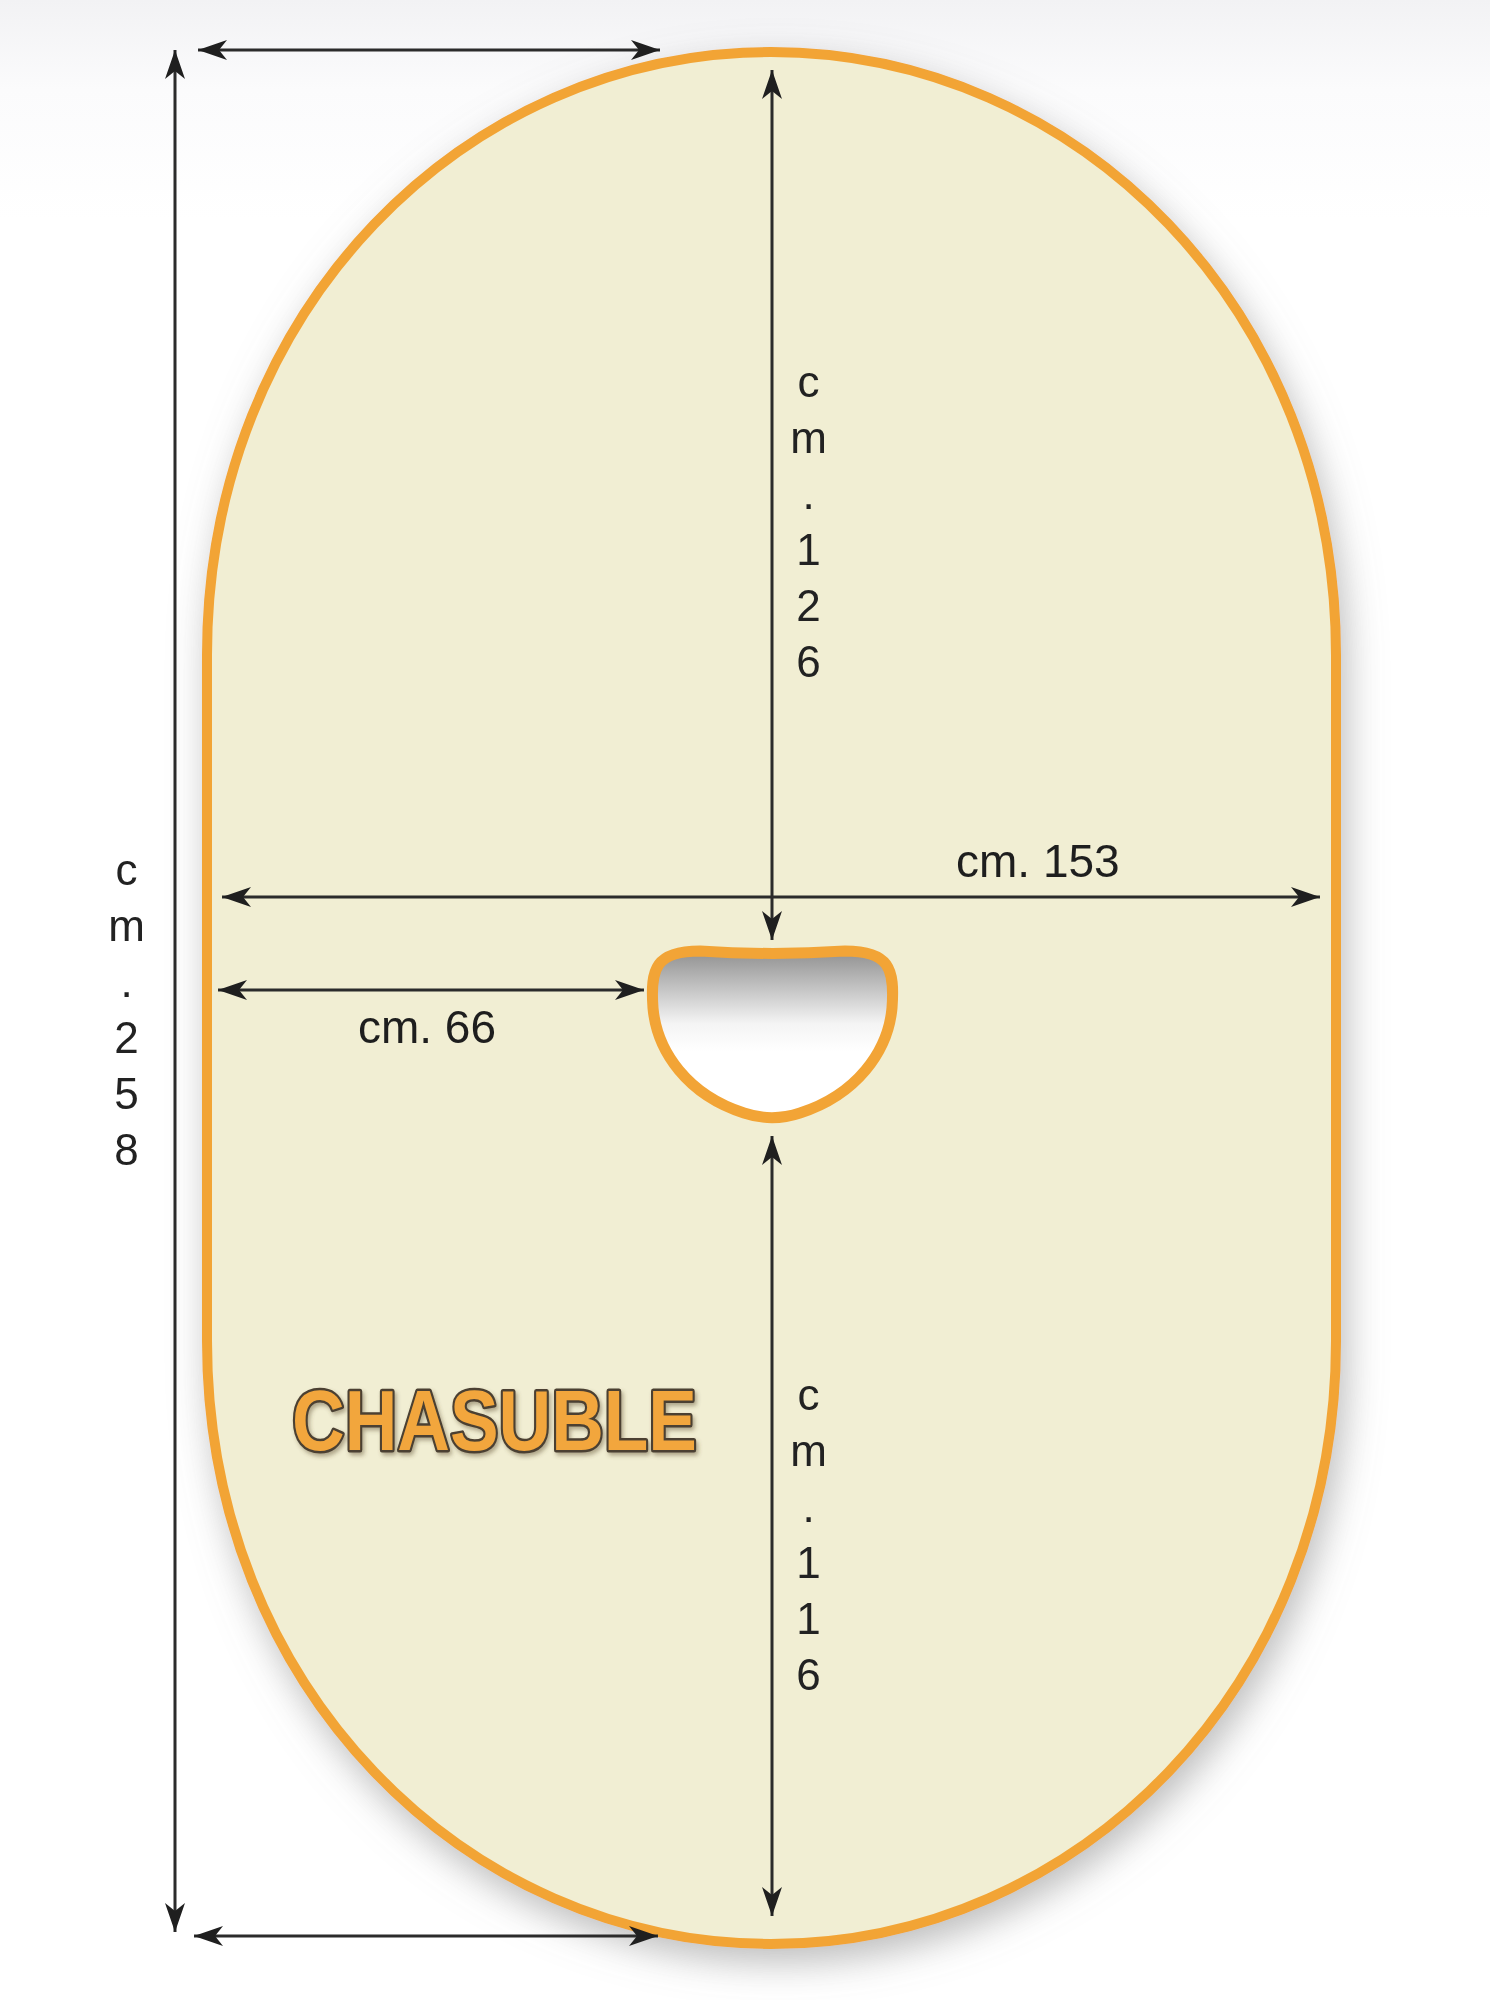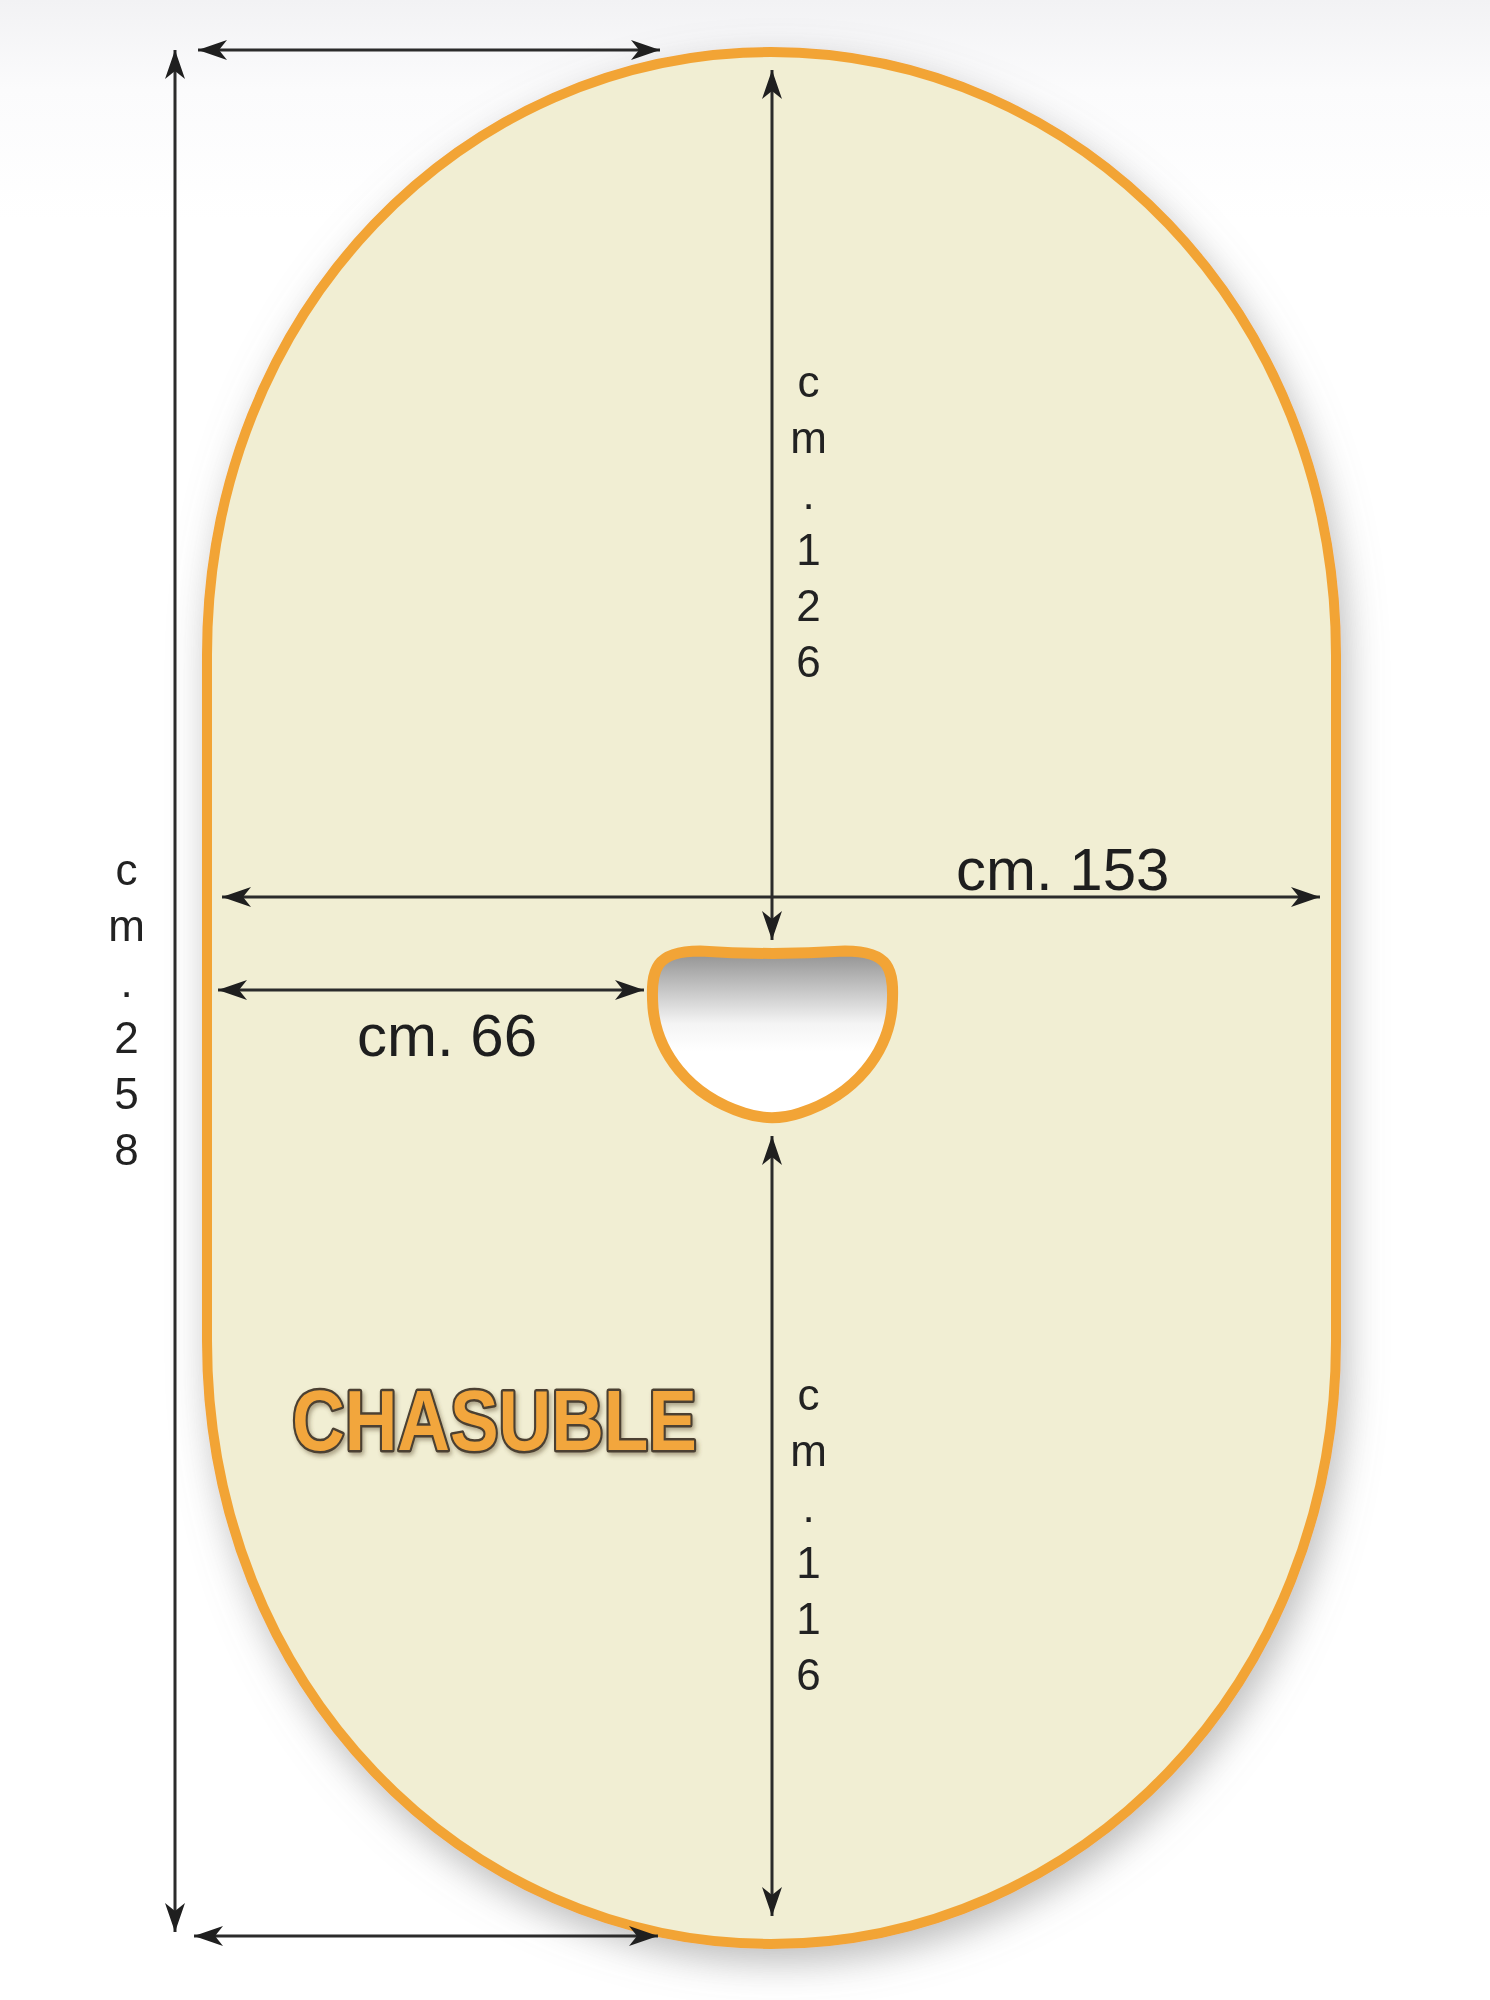--- a/index.html
+++ b/index.html
@@ -11,38 +11,38 @@
   }
   #canvas {
     position: relative;
     width: 1490px; height: 2000px;
   }
   #diagram-svg { position: absolute; left: 0; top: 0; }
 
   .dim-label {
     position: absolute;
     color: #1e1e1e;
-    font-size: 60px;
+    font-size: 46px;
     line-height: 1.15;
     white-space: nowrap;
   }
   .vlabel {
     position: absolute;
     color: #222222;
     font-size: 44px;
     line-height: 1.0;
     writing-mode: vertical-rl;
     text-orientation: upright;
     letter-spacing: 7px;
   }
   #label-total-height { left: 104px; top: 845px; }
   #label-top-to-neck  { left: 786px; top: 357px; }
   #label-neck-to-hem  { left: 786px; top: 1370px; }
   #label-width        { left: 956px; top: 835px; }
-  #label-neck-offset  { left: 447px; top: 1001px; transform: translateX(-50%); }
+  #label-neck-offset  { left: 427px; top: 1001px; transform: translateX(-50%); }
 </style>
 </head>
 <body>
 
 <div id="canvas">
 
   <svg id="diagram-svg" width="1490" height="2000" viewBox="0 0 1490 2000">
     <defs>
       <marker id="ah" markerUnits="userSpaceOnUse" markerWidth="34" markerHeight="24" refX="30" refY="11" orient="auto-start-reverse">
         <path d="M1,1 L30,11 L1,21 L9,11 Z" fill="#1f1f1f"></path>

